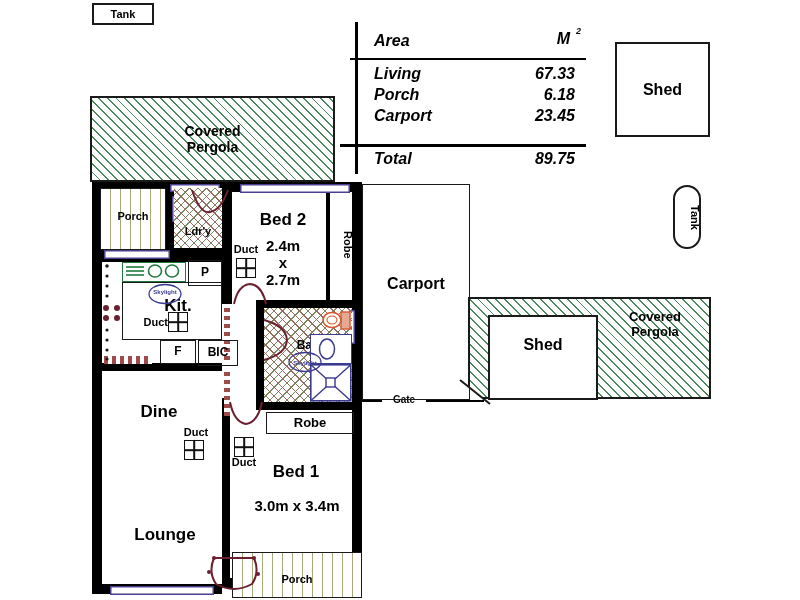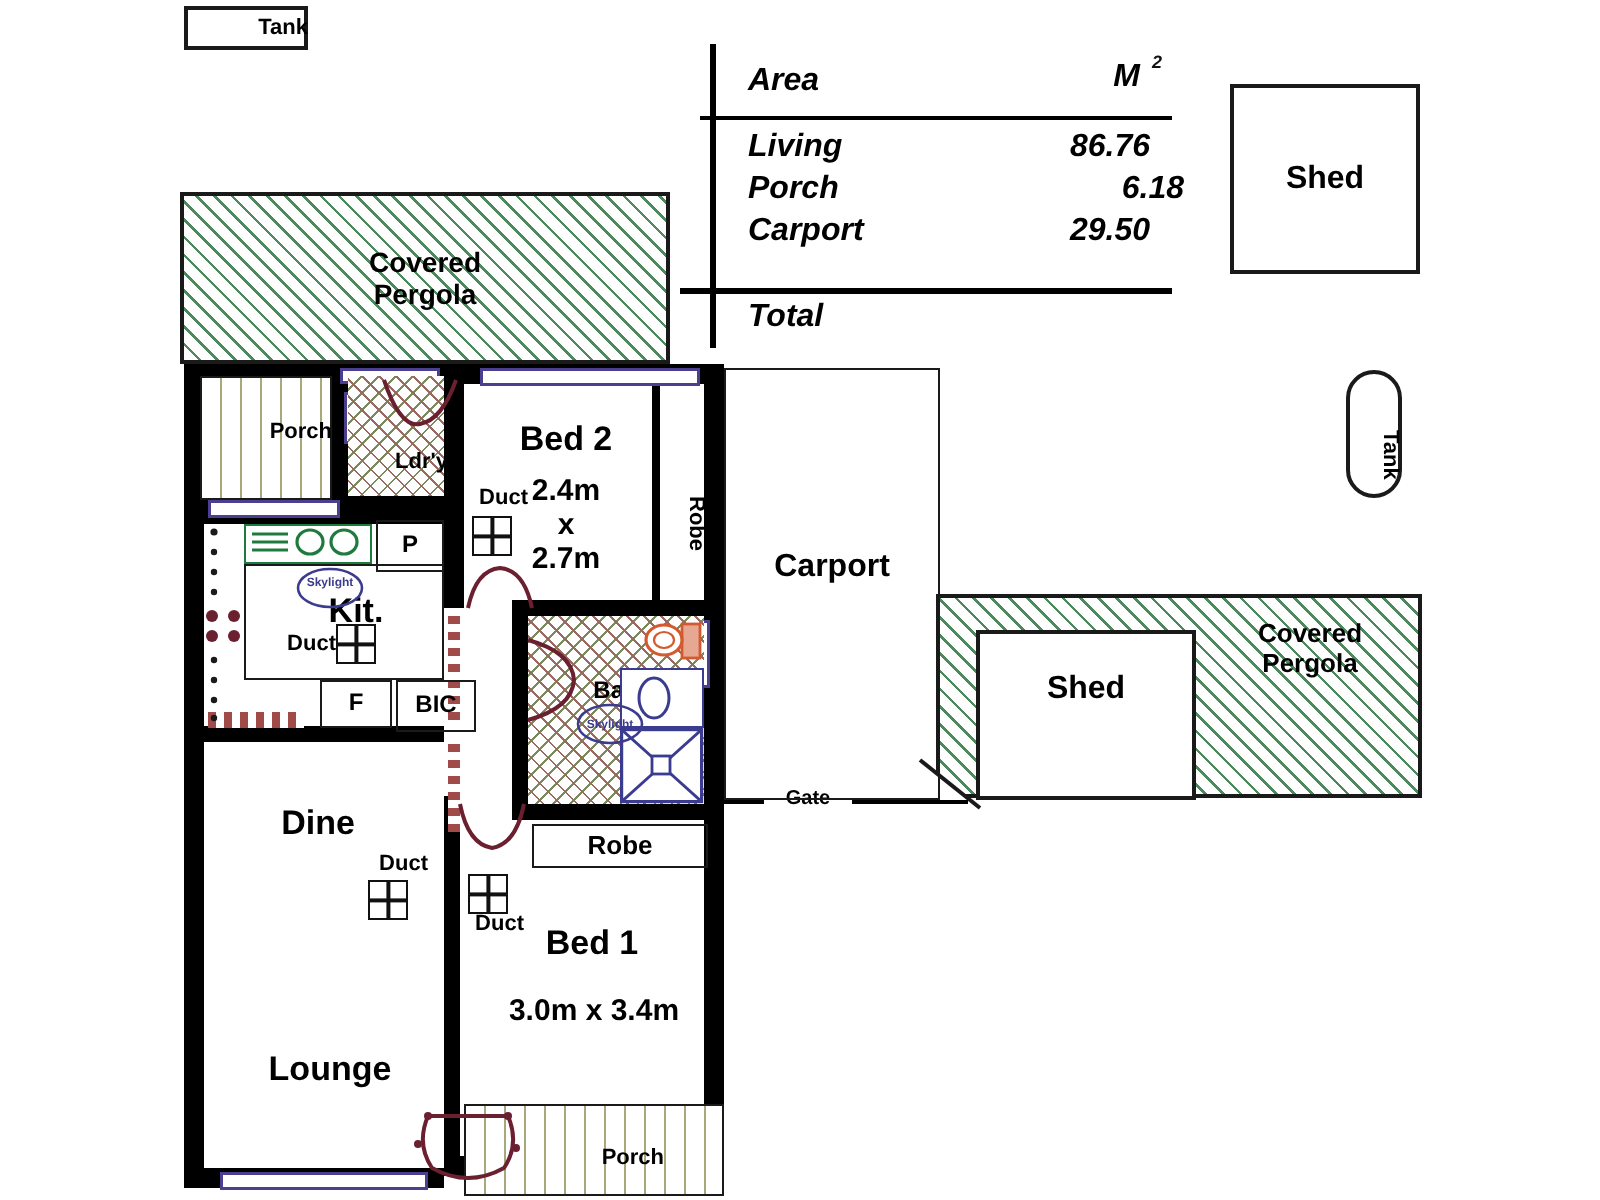--- a/index.html
+++ b/index.html
@@ -7,21 +7,21 @@
        font-family:"Liberation Sans",sans-serif;color:#111;}
   #plan{position:relative;width:800px;height:600px;}
   .abs{position:absolute;box-sizing:border-box;}
 
   
   .lbl{position:absolute;box-sizing:border-box;text-align:center;
        font-family:"Liberation Sans",sans-serif;font-weight:bold;color:#000;
        line-height:1.12;white-space:pre-line;pointer-events:none;}
   .lbl.t9{font-size:9px;}
   .lbl.t10{font-size:10px;}
-  .lbl.t11{font-size:11px;text-align:right;}
+  .lbl.t11{font-size:11px;}
   .lbl.t12{font-size:12px;}
   .lbl.t13{font-size:13px;}
   .lbl.t14{font-size:14px;}
   .lbl.t15{font-size:15px;}
   .lbl.t16{font-size:16px;text-align:center;}
   .lbl.t17{font-size:17px;}
   .vert{writing-mode:vertical-rl;text-orientation:mixed;}
 
   
   .wall{background:#000;}
@@ -92,29 +92,30 @@
   <div id="areatable">
     <div class="vrule"></div>
     <div class="hr1"></div>
     <div class="hr2"></div>
 
     <div class="rowname" style="left:24px;top:10px;">Area</div>
     <div class="rowval" style="left:110px;top:8px;">M</div>
     <div class="sup" style="left:226px;top:4px;">2</div>
 
     <div class="rowname" style="left:24px;top:43px;">Living</div>
-    <div class="rowval" style="left:115px;top:43px;">86.76</div>
+    <div class="rowval" style="left:115px;top:43px;">67.33</div>
 
     <div class="rowname" style="left:24px;top:64px;">Porch</div>
-    <div class="rowval" style="left:132px;top:64px;">6.18</div>
+    <div class="rowval" style="left:115px;top:64px;">6.18</div>
 
     <div class="rowname" style="left:24px;top:85px;">Carport</div>
-    <div class="rowval" style="left:115px;top:85px;">29.50</div>
+    <div class="rowval" style="left:115px;top:85px;">23.45</div>
 
     <div class="rowname" style="left:24px;top:128px;">Total</div>
+    <div class="rowval" style="left:115px;top:128px;">89.75</div>
   </div>
 
   <div class="thinbox abs" style="left:615px;top:42px;width:95px;height:95px;"></div>
   <div class="lbl t16" style="left:615px;top:81px;width:95px;">Shed</div>
 
   <div class="pill abs" style="left:673px;top:185px;width:28px;height:64px;"></div>
   <div class="lbl t11 vert" style="left:673px;top:195px;width:28px;height:45px;">Tank</div>
 
   <div class="pergola abs" style="left:90px;top:96px;width:245px;height:86px;"></div>
   <div class="lbl t14" style="left:125px;top:124px;width:175px;">Covered

